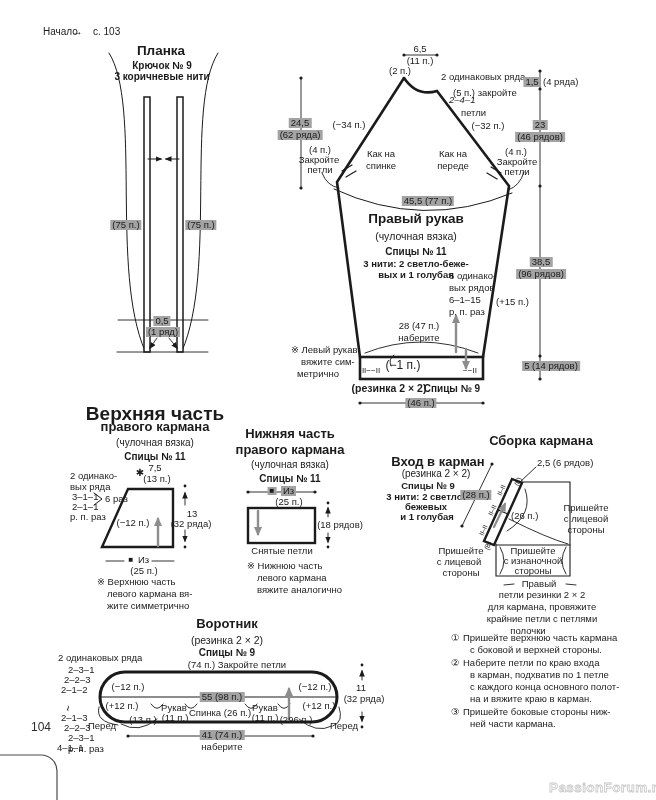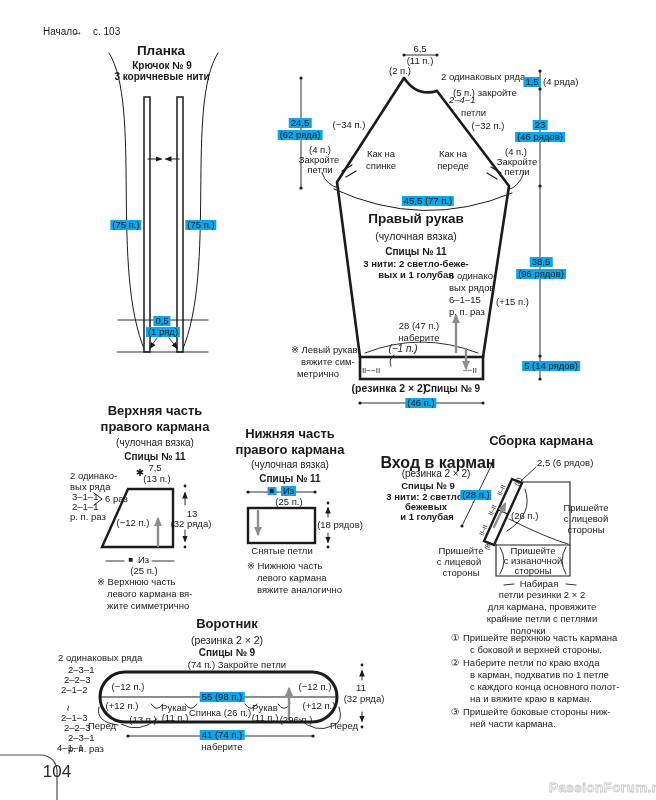--- a/index.html
+++ b/index.html
@@ -2,21 +2,21 @@
 <html><head>
 <meta charset="utf-8">
 <style>
   html,body{margin:0;padding:0}
   body{width:656px;height:800px;background:#fff;position:relative;overflow:hidden;
        font-family:"Liberation Sans","DejaVu Sans",sans-serif}
   #canvas{position:absolute;left:0;top:0;width:656px;height:800px;background:#fff}
   #art{position:absolute;left:0;top:0;z-index:1}
   .lb{position:absolute;white-space:nowrap;font-size:9.5px;line-height:1.05;color:#1b1b1b;z-index:2}
   .b{font-weight:700}
-  .bg{background:#0ea5e9;padding:0 2px}
+  .bg{background:#a3a3a3;padding:0 2px}
   .wm{color:#fafafa;-webkit-text-stroke:0.8px #c9c9c9;font-weight:700;letter-spacing:.4px}
   .pg{color:#2e2e2e}
 </style>
 </head>
 <body>
 
 <div id="canvas">
 <svg id="art" width="656" height="800" viewBox="0 0 656 800">
   <defs>
     <marker id="ab" markerWidth="9" markerHeight="8" refX="5.5" refY="2.8" orient="auto" markerUnits="userSpaceOnUse">
@@ -182,28 +182,28 @@
     <div class="lb" style="left: 449px; top: 295px;">6–1–15</div>
     <div class="lb" style="left: 449px; top: 307px;">р. п. раз</div>
     <div class="lb" style="left: 496px; top: 297px;">(+15 п.)</div>
     <div class="lb bg" style="left: 541px; top: 257px; transform: translateX(-50%);">38,5</div>
     <div class="lb bg" style="left: 541px; top: 269px; transform: translateX(-50%);">(96 рядов)</div>
     <div class="lb" style="left: 419px; top: 321px; transform: translateX(-50%);">28 (47 п.)</div>
     <div class="lb" style="left: 419px; top: 333px; transform: translateX(-50%);">наберите</div>
     <div class="lb" style="left: 291px; top: 345px;">※ Левый рукав</div>
     <div class="lb" style="left: 301px; top: 357px;">вяжите сим-</div>
     <div class="lb" style="left: 297px; top: 369px;">метрично</div>
-    <div class="lb" style="left: 403px; top: 344px; font-size: 10px; transform: translateX(-50%); font-style: italic;">(−1 п.)</div>
+    <div class="lb" style="left: 403px; top: 359px; font-size: 12px; transform: translateX(-50%);">(−1 п.)</div>
     <div class="lb" style="left: 371px; top: 367px; font-size: 8px; transform: translateX(-50%);">II−−II</div>
     <div class="lb" style="left: 470px; top: 367px; font-size: 8px; transform: translateX(-50%);">−−II</div>
     <div class="lb b" style="left: 389px; top: 383px; font-size: 10.5px; transform: translateX(-50%);">(резинка 2 × 2)</div>
     <div class="lb b" style="left: 452px; top: 384px; font-size: 10px; transform: translateX(-50%);">Спицы № 9</div>
     <div class="lb bg" style="left: 421px; top: 398px; transform: translateX(-50%);">(46 п.)</div>
     <div class="lb bg" style="left: 551px; top: 361px; transform: translateX(-50%);">5 (14 рядов)</div>
-    <div class="lb b" style="left: 155px; top: 404px; font-size: 13px; transform: translateX(-50%);">Верхняя часть</div>
+    <div class="lb b" style="left: 155px; top: 404px; font-size: 19px; transform: translateX(-50%);">Верхняя часть</div>
     <div class="lb b" style="left: 155px; top: 420px; font-size: 13px; transform: translateX(-50%);">правого кармана</div>
     <div class="lb" style="left: 155px; top: 438px; font-size: 10px; transform: translateX(-50%);">(чулочная вязка)</div>
     <div class="lb b" style="left: 155px; top: 452px; font-size: 10px; transform: translateX(-50%);">Спицы № 11</div>
     <div class="lb" style="left: 140px; top: 468px; font-size: 10px; transform: translateX(-50%);">✱</div>
     <div class="lb" style="left: 155px; top: 463px; transform: translateX(-50%);">7,5</div>
     <div class="lb" style="left: 157px; top: 474px; transform: translateX(-50%);">(13 п.)</div>
     <div class="lb" style="left: 70px; top: 471px;">2 одинако-</div>
     <div class="lb" style="left: 70px; top: 482px;">вых ряда</div>
     <div class="lb" style="left: 72px; top: 492px;">3–1–1</div>
     <div class="lb" style="left: 72px; top: 502px;">2–1–1</div>
@@ -224,21 +224,21 @@
     <div class="lb b" style="left: 290px; top: 474px; font-size: 10px; transform: translateX(-50%);">Спицы № 11</div>
     <div class="lb bg" style="left: 272px; top: 487px; font-size: 8px; transform: translateX(-50%);">■</div>
     <div class="lb bg" style="left: 281px; top: 486px;">Из</div>
     <div class="lb" style="left: 289px; top: 497px; transform: translateX(-50%);">(25 п.)</div>
     <div class="lb" style="left: 340px; top: 520px; transform: translateX(-50%);">(18 рядов)</div>
     <div class="lb" style="left: 282px; top: 546px; transform: translateX(-50%);">Снятые петли</div>
     <div class="lb" style="left: 247px; top: 561px;">※ Нижнюю часть</div>
     <div class="lb" style="left: 257px; top: 573px;">левого кармана</div>
     <div class="lb" style="left: 257px; top: 585px;">вяжите аналогично</div>
     <div class="lb b" style="left: 541px; top: 434px; font-size: 13px; transform: translateX(-50%);">Сборка кармана</div>
-    <div class="lb b" style="left: 438px; top: 455px; font-size: 16px; transform: translateX(-50%);">Вход в карман</div>
+    <div class="lb b" style="left: 438px; top: 455px; font-size: 13px; transform: translateX(-50%);">Вход в карман</div>
     <div class="lb" style="left: 436px; top: 469px; font-size: 10px; transform: translateX(-50%);">(резинка 2 × 2)</div>
     <div class="lb b" style="left: 428px; top: 481px; transform: translateX(-50%);">Спицы № 9</div>
     <div class="lb b" style="left: 426px; top: 492px; transform: translateX(-50%);">3 нити: 2 светло-</div>
     <div class="lb b" style="left: 426px; top: 502px; transform: translateX(-50%);">бежевых</div>
     <div class="lb b" style="left: 427px; top: 512px; transform: translateX(-50%);">и 1 голубая</div>
     <div class="lb bg" style="left: 476px; top: 490px; transform: translateX(-50%);">(28 п.)</div>
     <div class="lb" style="left: 537px; top: 458px;">2,5 (6 рядов)</div>
     <div class="lb" style="left: 511px; top: 511px;">(26 п.)</div>
     <div class="lb" style="left: 518px; top: 478px; font-size: 7px; transform: translateX(-50%) rotate(-66deg);">(8)</div>
     <div class="lb" style="left: 488px; top: 542px; font-size: 7px; transform: translateX(-50%) rotate(-66deg);">(8)</div>
@@ -247,21 +247,21 @@
     <div class="lb" style="left: 484px; top: 527px; font-size: 6.5px; transform: translateX(-50%) rotate(-66deg);">II–II</div>
     <div class="lb" style="left: 586px; top: 503px; transform: translateX(-50%);">Пришейте</div>
     <div class="lb" style="left: 586px; top: 514px; transform: translateX(-50%);">с лицевой</div>
     <div class="lb" style="left: 586px; top: 525px; transform: translateX(-50%);">стороны</div>
     <div class="lb" style="left: 461px; top: 546px; transform: translateX(-50%);">Пришейте</div>
     <div class="lb" style="left: 459px; top: 557px; transform: translateX(-50%);">с лицевой</div>
     <div class="lb" style="left: 461px; top: 568px; transform: translateX(-50%);">стороны</div>
     <div class="lb" style="left: 533px; top: 546px; transform: translateX(-50%);">Пришейте</div>
     <div class="lb" style="left: 533px; top: 556px; transform: translateX(-50%);">с изнаночной</div>
     <div class="lb" style="left: 533px; top: 566px; transform: translateX(-50%);">стороны</div>
-    <div class="lb" style="left: 539px; top: 579px; transform: translateX(-50%);">Набирая</div>
+    <div class="lb" style="left: 539px; top: 579px; transform: translateX(-50%);">Правый</div>
     <div class="lb" style="left: 542px; top: 590px; transform: translateX(-50%);">петли резинки 2 × 2</div>
     <div class="lb" style="left: 542px; top: 602px; transform: translateX(-50%);">для кармана, провяжите</div>
     <div class="lb" style="left: 542px; top: 614px; transform: translateX(-50%);">крайние петли с петлями</div>
     <div class="lb" style="left: 528px; top: 626px; transform: translateX(-50%);">полочки</div>
     <div class="lb" style="left: 451px; top: 633px;">①</div>
     <div class="lb" style="left: 463px; top: 633px;">Пришейте верхнюю часть кармана</div>
     <div class="lb" style="left: 470px; top: 645px;">с боковой и верхней стороны.</div>
     <div class="lb" style="left: 451px; top: 658px;">②</div>
     <div class="lb" style="left: 463px; top: 658px;">Наберите петли по краю входа</div>
     <div class="lb" style="left: 470px; top: 670px;">в карман, подхватив по 1 петле</div>
@@ -295,15 +295,15 @@
     <div class="lb" style="left: 265px; top: 703px; transform: translateX(-50%);">Рукав</div>
     <div class="lb" style="left: 265px; top: 713px; transform: translateX(-50%);">(11 п.)</div>
     <div class="lb" style="left: 143px; top: 715px; transform: translateX(-50%);">(13 п.)</div>
     <div class="lb" style="left: 296px; top: 715px; transform: translateX(-50%);">(296 п.)</div>
     <div class="lb" style="left: 102px; top: 721px; transform: translateX(-50%);">Перед</div>
     <div class="lb" style="left: 344px; top: 721px; transform: translateX(-50%);">Перед</div>
     <div class="lb bg" style="left: 222px; top: 730px; transform: translateX(-50%);">41 (74 п.)</div>
     <div class="lb" style="left: 222px; top: 742px; transform: translateX(-50%);">наберите</div>
     <div class="lb" style="left: 361px; top: 683px; transform: translateX(-50%);">11</div>
     <div class="lb" style="left: 364px; top: 694px; transform: translateX(-50%);">(32 ряда)</div>
-    <div class="lb pg" style="left: 41px; top: 763px; font-size: 17px; transform: translateX(-50%); margin-left: 16px;">104</div>
+    <div class="lb pg" style="left: 41px; top: 721px; font-size: 12px; transform: translateX(-50%);">104</div>
     <div class="lb wm" style="left: 549px; top: 781px; font-size: 13.5px;">PassionForum.ru</div>
   </div>
 
 </body></html>

